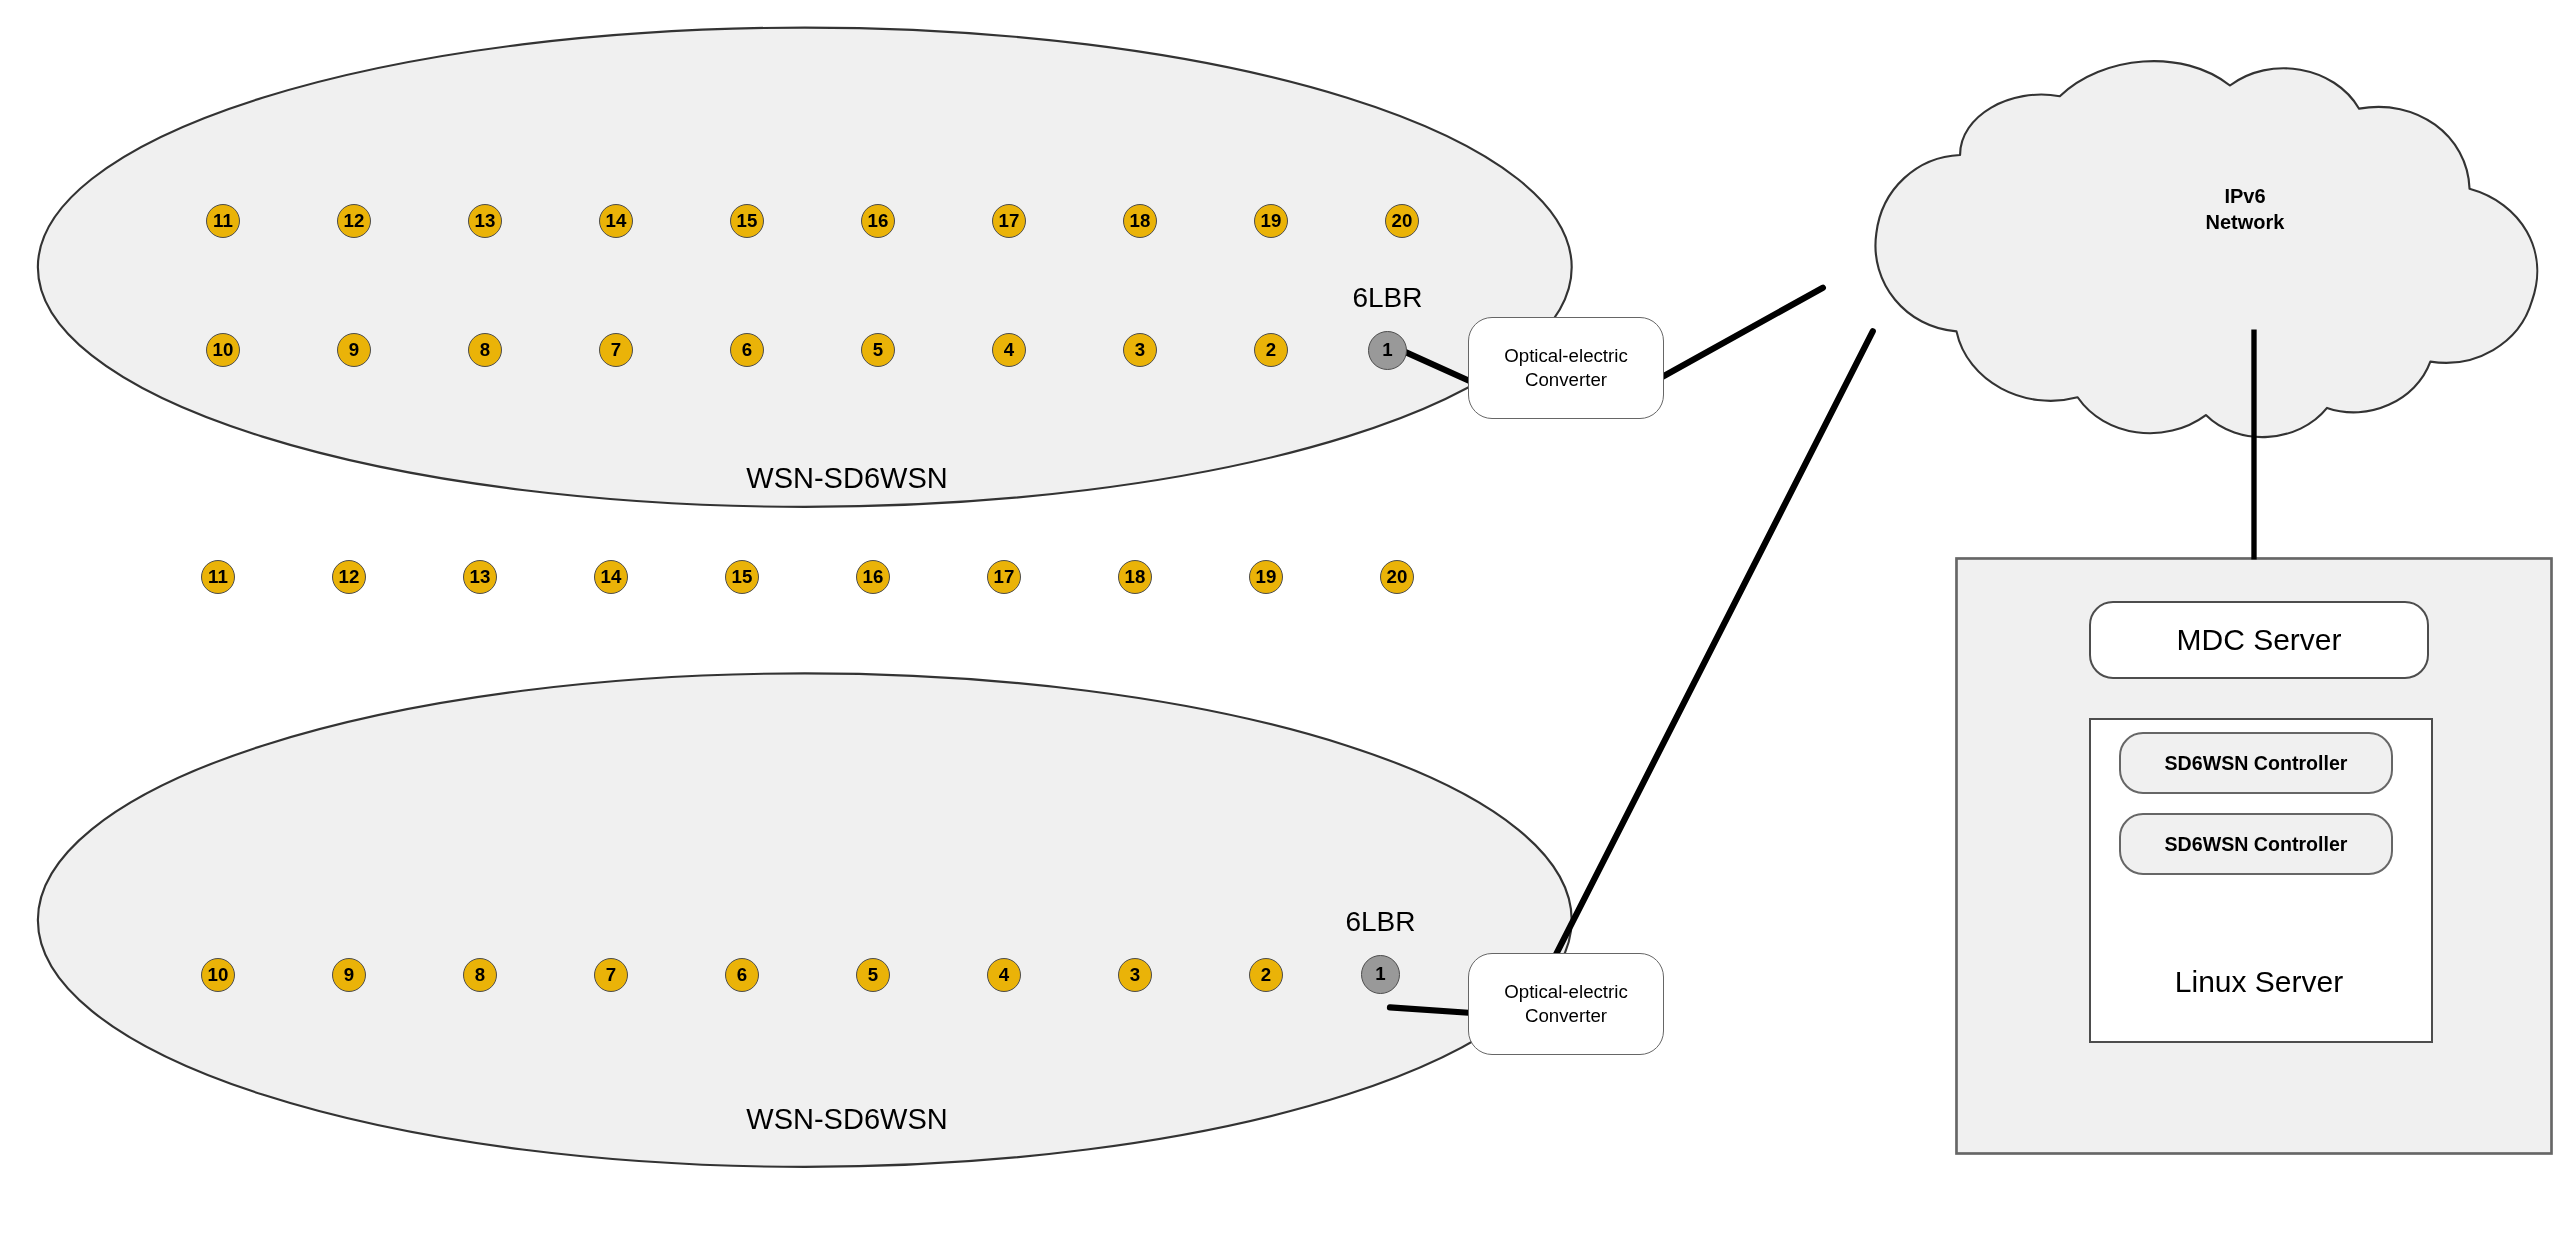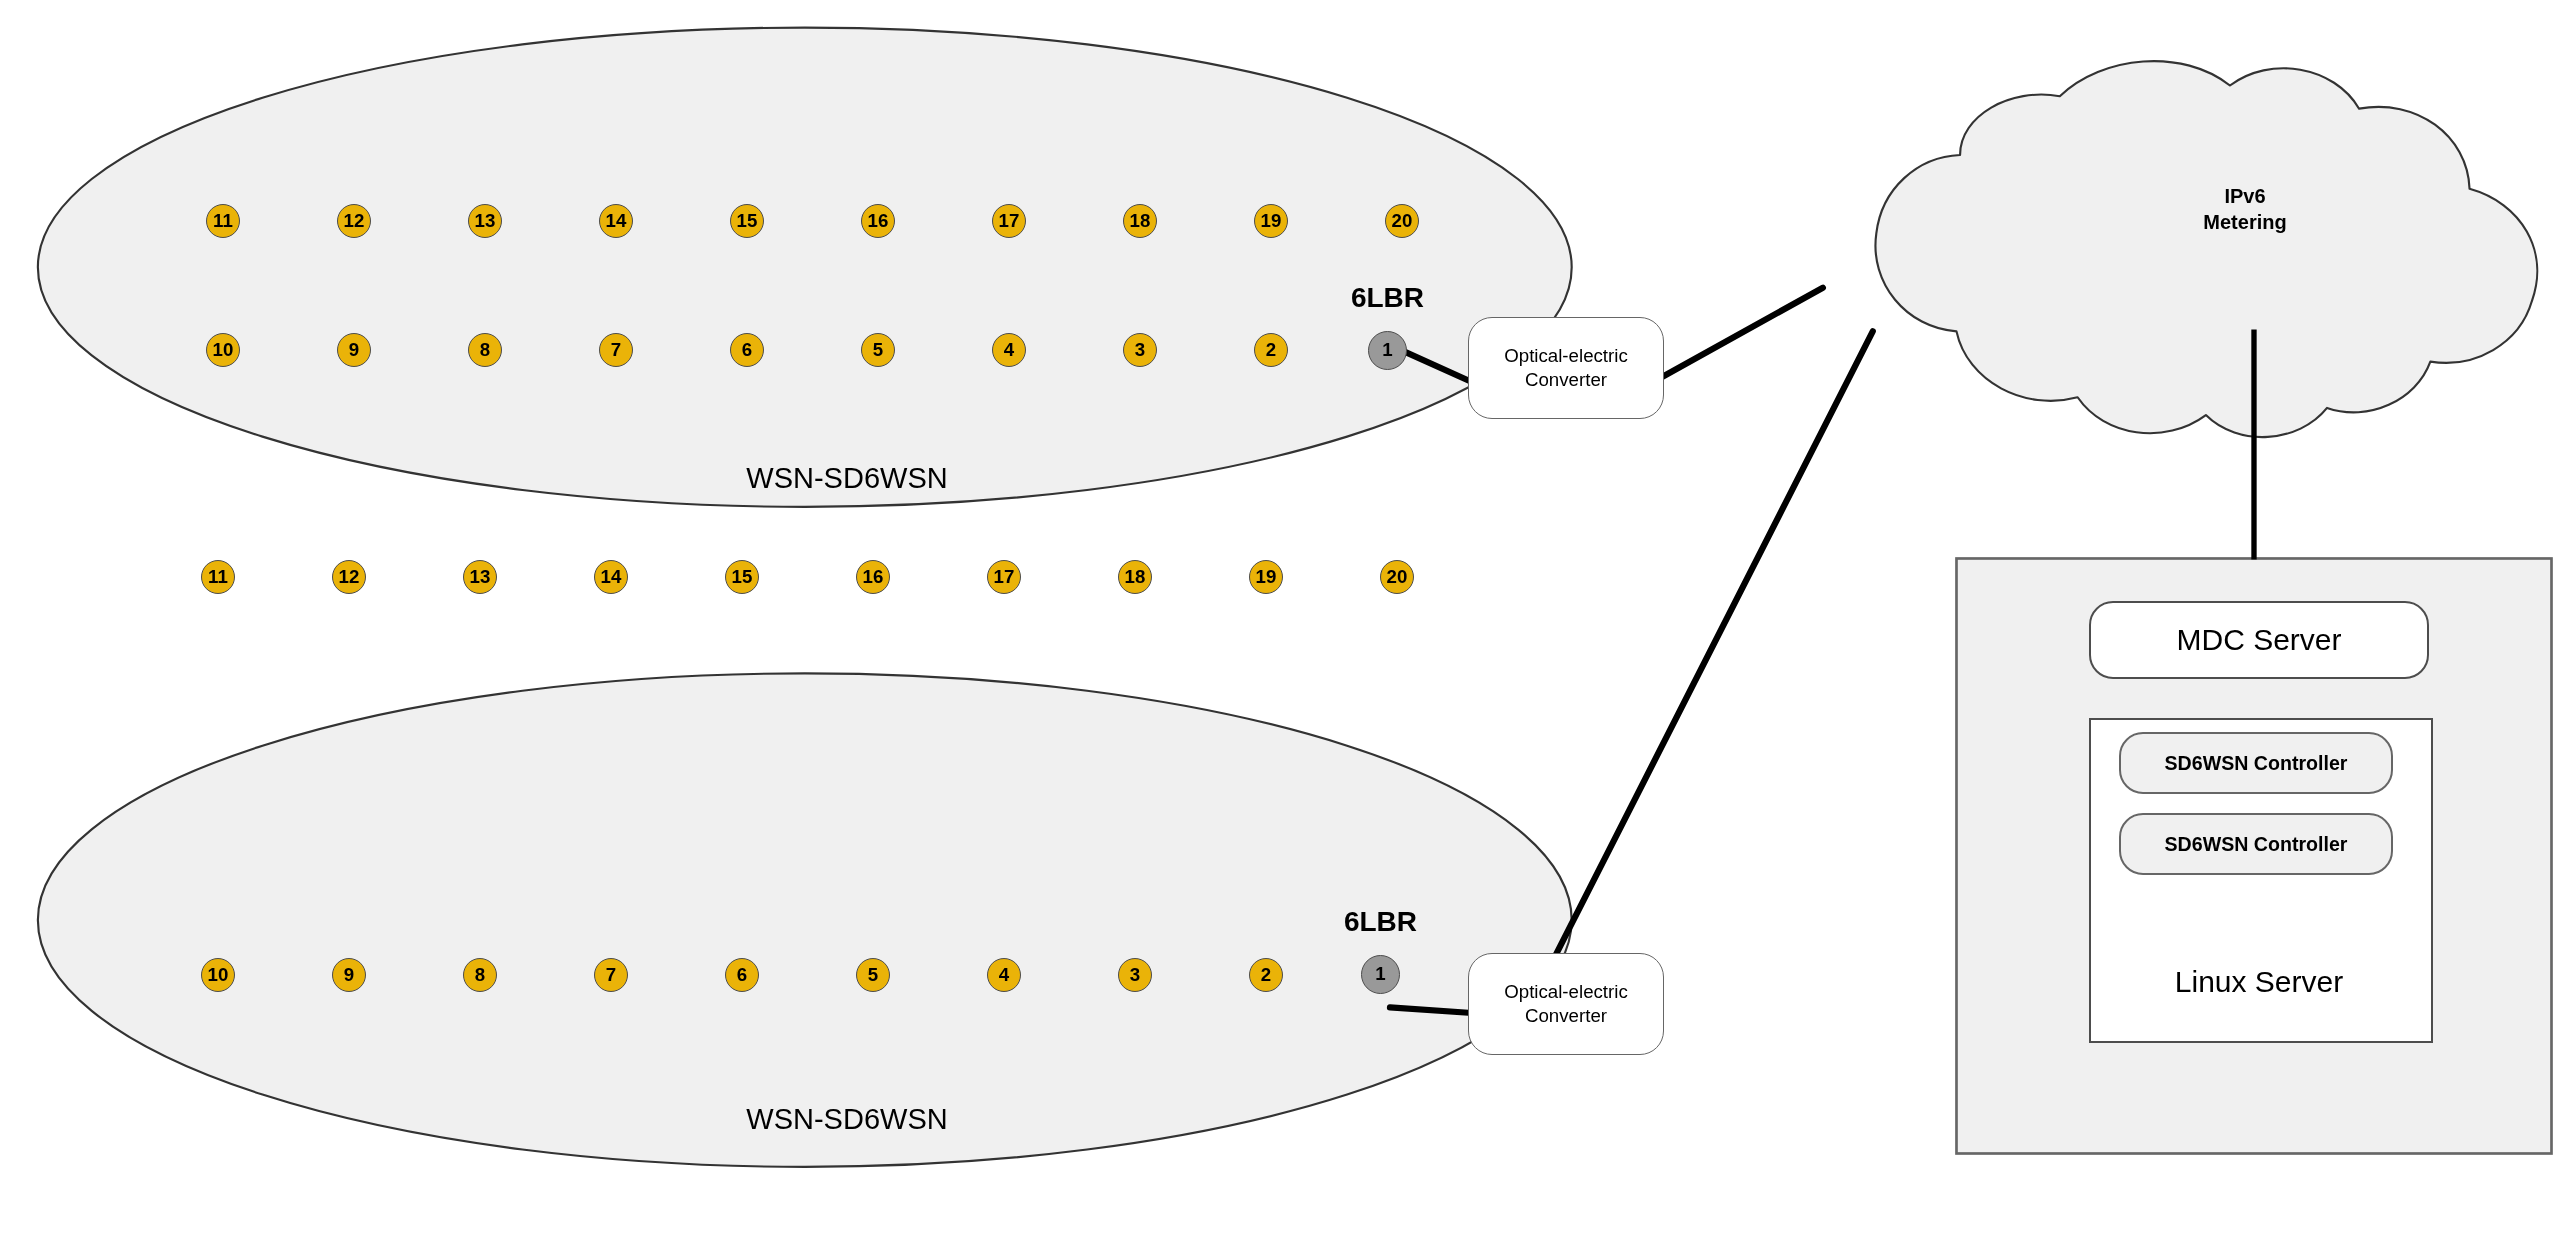--- a/index.html
+++ b/index.html
@@ -12,21 +12,21 @@
   #diagram-root{position:absolute;left:0;top:0;width:2576px;height:1239px;}
   svg#scene{position:absolute;left:0;top:0;width:2576px;height:1239px;}
   .label-abs{position:absolute;white-space:nowrap;text-align:center;}
   .node-num{
     position:absolute;display:flex;align-items:center;justify-content:center;
     border-radius:50%;box-sizing:border-box;
     font-size:18.7px;font-weight:600;letter-spacing:0px;line-height:1;
   }
   .node-plain{background:#eab308;border:1.4px solid #4d4d4d;}
   .node-lbr{background:#999999;border:1.4px solid #4d4d4d;}
-  .lbr-tag{font-size:28px;font-weight:700;}
+  .lbr-tag{font-size:28px;font-weight:400;}
   .wsn-title{font-size:29px;font-weight:400;}
   .cloud-title{font-size:20px;font-weight:700;line-height:1.28;}
   .box-text{position:absolute;display:flex;align-items:center;justify-content:center;
             text-align:center;box-sizing:border-box;border-radius:24px;}
   .conv-box{background:#ffffff;border:1.8px solid #666666;font-size:18.7px;line-height:1.3;}
   .mdc-box{background:#ffffff;border:2.2px solid #4d4d4d;font-size:30px;}
   .linux-box{background:#ffffff;border:2.2px solid #4d4d4d;}
   .ctrl-box{background:#f0f0f0;border:2.2px solid #666666;font-size:19.6px;font-weight:600;}
   .linux-label{font-size:30px;}
   .center-label{font-size:33px;}
@@ -126,21 +126,21 @@
 
   <div class="label-abs wsn-title" style="left:624px;top:1103px;width:446px;">WSN-SD6WSN</div>
 
   <div class="box-text conv-box" style="left:1468px;top:953px;width:196px;height:102px;flex-direction:column;">
     <span>Optical-electric</span>
     <span>Converter</span>
   </div>
 
   <div class="label-abs cloud-title" style="left:2040px;top:184px;width:410px;">
     <div>IPv6</div>
-    <div>Metering</div>
+    <div>Network</div>
   </div>
 
   <div class="box-text mdc-box" style="left:2089px;top:601px;width:340px;height:78px;">MDC Server</div>
 
   <div class="linux-box" style="position:absolute;left:2089px;top:718px;width:340px;height:321px;"></div>
 
   <div class="box-text ctrl-box" style="left:2119px;top:732px;width:274px;height:62px;">SD6WSN Controller</div>
   <div class="box-text ctrl-box" style="left:2119px;top:813px;width:274px;height:62px;">SD6WSN Controller</div>
 
   <div class="label-abs linux-label" style="left:2089px;top:965px;width:340px;">Linux Server</div>

